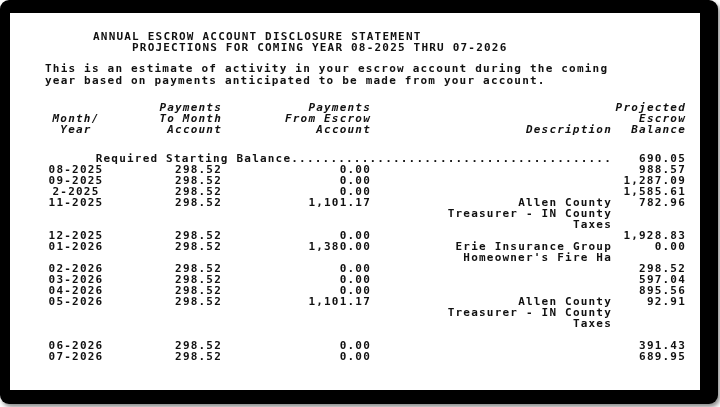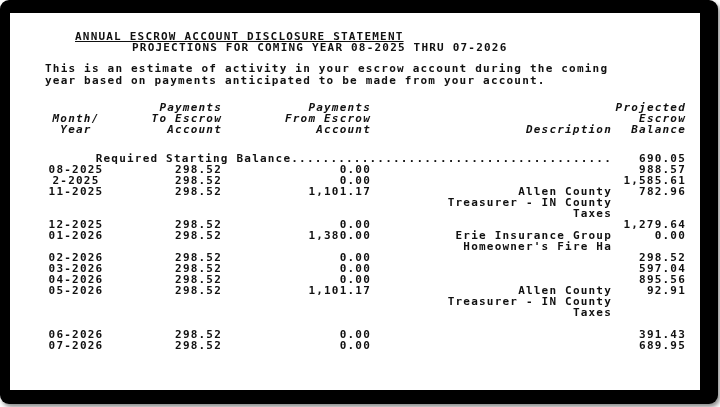--- a/index.html
+++ b/index.html
@@ -23,21 +23,21 @@
     left: 10px; top: 13px;
     width: 690px; height: 377px;
     background: #ffffff;
     color: #111111;
     font-weight: bold;
     font-size: 11px;
     letter-spacing: 1.2px;
     overflow: hidden;
   }
   .titles { padding-top: 18px; line-height: 11px; }
-  .title-line1 { margin-left: 65px; white-space: nowrap; text-decoration: underline; }
+  .title-line1 { margin-left: 83px; white-space: nowrap; }
   .title-line2 { margin-left: 122px; white-space: nowrap; }
   .intro { margin-top: 10px; margin-left: 35px; line-height: 12px; }
   .intro div { white-space: nowrap; }
 
   table.escrow {
     border-collapse: collapse;
     table-layout: fixed;
     width: 654px;
     margin-left: 22px;
     margin-top: 15px;
@@ -94,21 +94,21 @@
         </colgroup>
         <thead>
           <tr>
             <td class="c-month">
               <div>&nbsp;</div>
               <div>Month/</div>
               <div>Year</div>
             </td>
             <td class="c-to">
               <div>Payments</div>
-              <div>To Escrow</div>
+              <div>To Month</div>
               <div>Account</div>
             </td>
             <td class="c-from">
               <div>Payments</div>
               <div>From Escrow</div>
               <div>Account</div>
             </td>
             <td class="c-desc">
               <div>&nbsp;</div>
               <div>&nbsp;</div>
@@ -127,20 +127,27 @@
             <td class="c-bal">690.05</td>
           </tr>
         <tr>
               <td class="c-month">08-2025</td>
               <td class="c-to">298.52</td>
               <td class="c-from">0.00</td>
               <td class="c-desc"></td>
               <td class="c-bal">988.57</td>
             </tr>
             <tr>
+              <td class="c-month">09-2025</td>
+              <td class="c-to">298.52</td>
+              <td class="c-from">0.00</td>
+              <td class="c-desc"></td>
+              <td class="c-bal">1,287.09</td>
+            </tr>
+            <tr>
               <td class="c-month">2-2025</td>
               <td class="c-to">298.52</td>
               <td class="c-from">0.00</td>
               <td class="c-desc"></td>
               <td class="c-bal">1,585.61</td>
             </tr>
             <tr>
               <td class="c-month">11-2025</td>
               <td class="c-to">298.52</td>
               <td class="c-from">1,101.17</td>
@@ -149,21 +156,21 @@
                 <div>Treasurer - IN County</div>
                 <div>Taxes</div>
               </td>
               <td class="c-bal">782.96</td>
             </tr>
             <tr>
               <td class="c-month">12-2025</td>
               <td class="c-to">298.52</td>
               <td class="c-from">0.00</td>
               <td class="c-desc"></td>
-              <td class="c-bal">1,279.64</td>
+              <td class="c-bal">1,928.83</td>
             </tr>
             <tr>
               <td class="c-month">01-2026</td>
               <td class="c-to">298.52</td>
               <td class="c-from">1,380.00</td>
               <td class="c-desc">
                 <div>Erie Insurance Group</div>
                 <div>Homeowner's Fire Ha</div>
               </td>
               <td class="c-bal">0.00</td>

